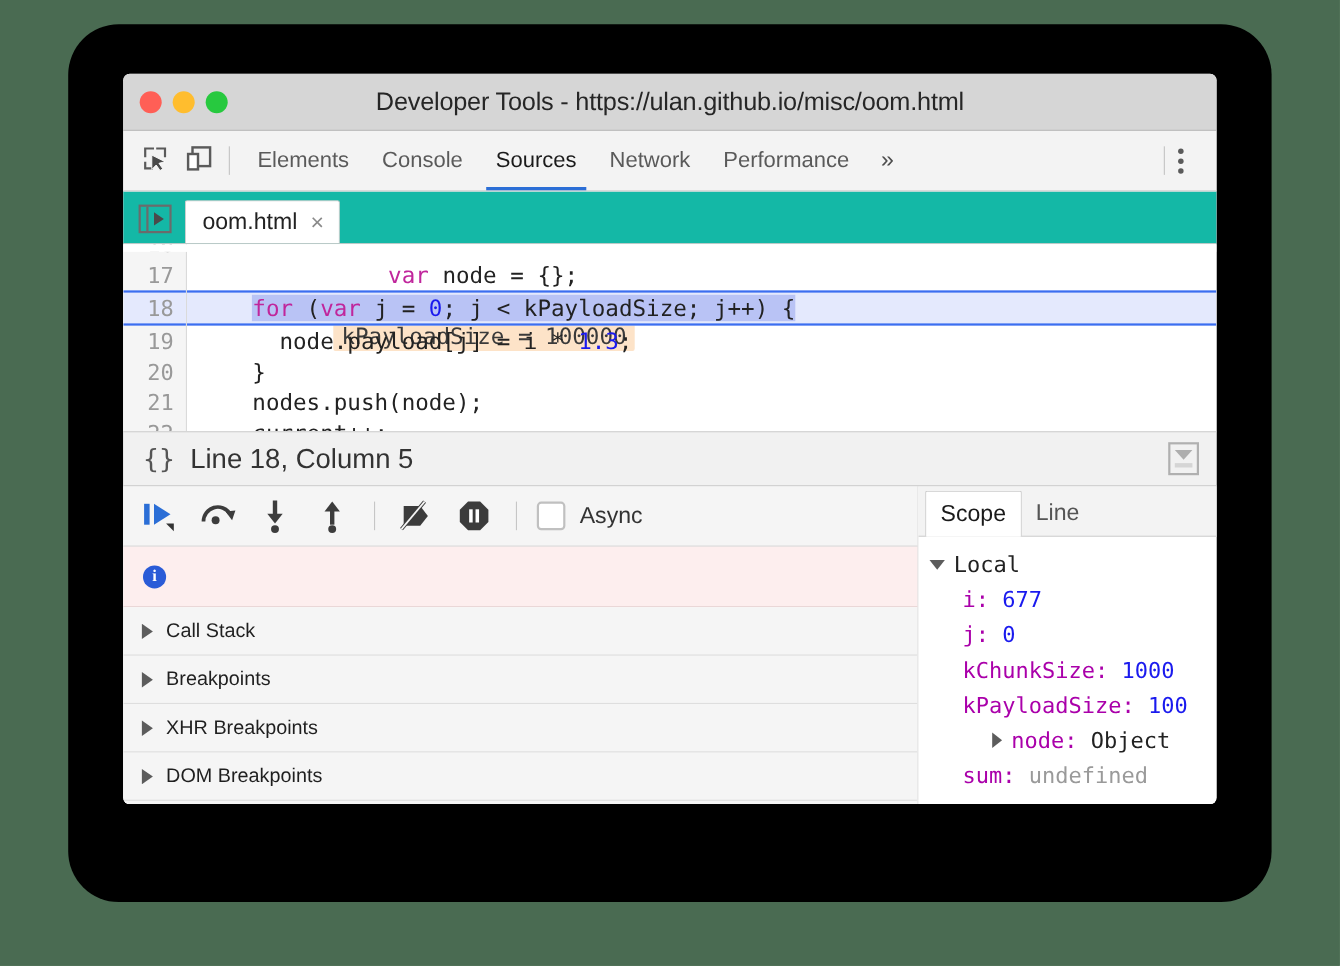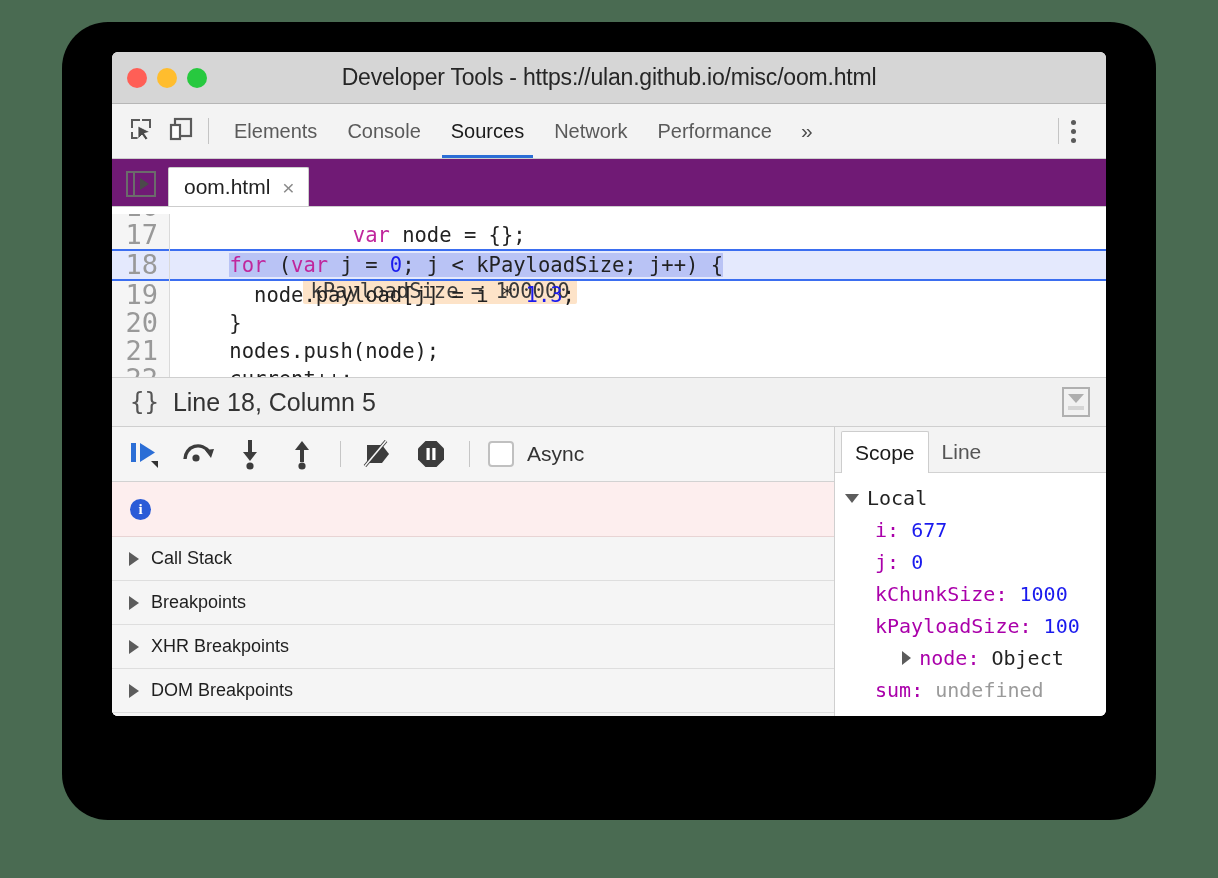--- a/index.html
+++ b/index.html
@@ -26,21 +26,21 @@
     width: 1094px;
     height: 798px;
     background: #000;
     border-radius: 46px;
   }
 
   
   .window {
     position: absolute;
     left: 112px;
-    top: 52px;
+    top: 67px;
     width: 994px;
     height: 664px;
     background: #ffffff;
     border-radius: 6px;
     overflow: hidden;
     display: flex;
     flex-direction: column;
   }
 
   
@@ -142,21 +142,21 @@
   .kebab i {
     width: 5px; height: 5px;
     border-radius: 50%;
     background: #5a5a5a;
     display: block;
   }
 
   
   .filetabs {
     height: 47px;
-    background: #701a75;
+    background: #14b8a6;
     border-bottom: 1px solid #cdcdcd;
     display: flex;
     align-items: flex-end;
     flex: none;
   }
   .panel-toggle {
     width: 30px; height: 26px;
     margin: 0 12px 9px 14px;
     border: 2px solid #6b6b6b;
     box-sizing: border-box;
@@ -217,21 +217,21 @@
     flex: none;
     padding-top: 0;
     box-sizing: border-box;
   }
   .gutter .ln {
     height: 28px;
     line-height: 28px;
     text-align: right;
     padding-right: 11px;
     font-family: "DejaVu Sans Mono", monospace;
-    font-size: 27px;
+    font-size: 20px;
     color: #999;
     box-sizing: border-box;
   }
   .code {
     position: relative;
     flex: 1;
     overflow: hidden;
   }
   .cline {
     height: 28px;

